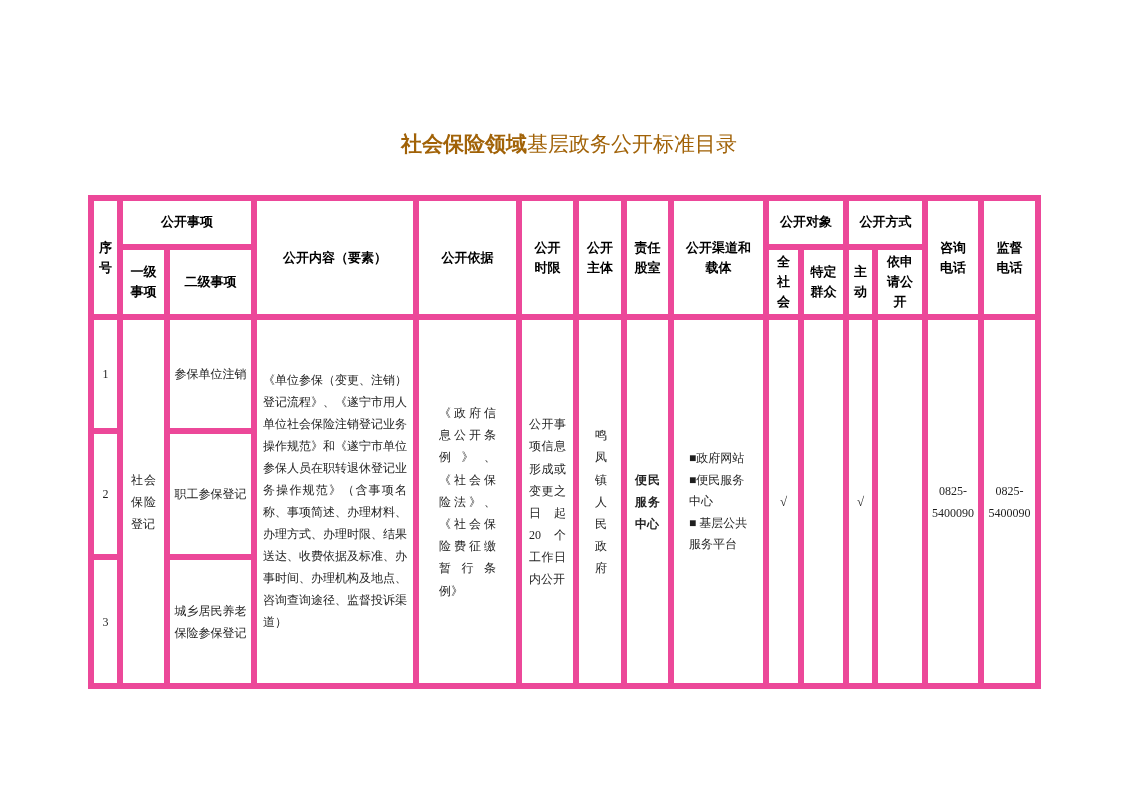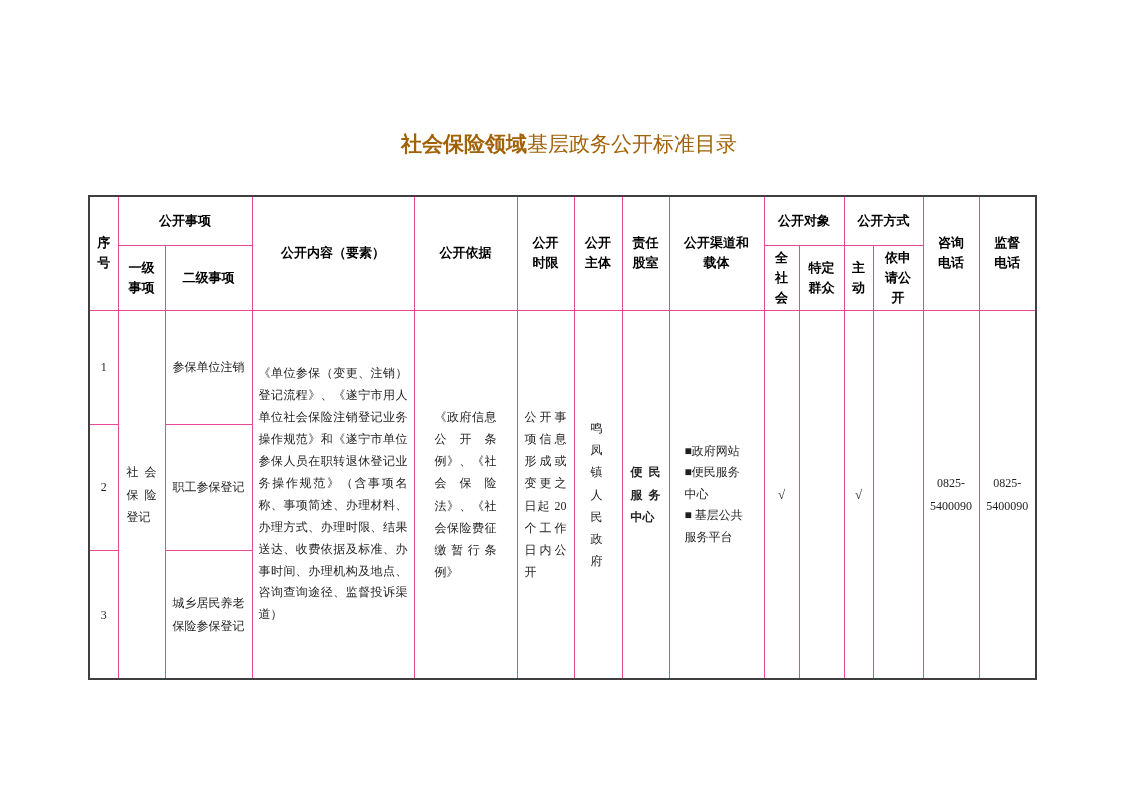--- a/index.html
+++ b/index.html
@@ -27,21 +27,21 @@
 
   table.std-table {
     position:absolute;
     left:88px; top:195px;
     width:947px;
     table-layout:fixed;
     border-collapse:collapse;
     border:2px solid #3f3f3f;
   }
   .std-table th, .std-table td {
-    border:1px solid #ec4899;
+    border:6px solid #ec4899;
     vertical-align:middle;
     overflow:hidden;
   }
   .std-table th {
     font-family:"Liberation Sans", sans-serif;
     font-weight:700;
     font-size:13px;
     line-height:1.55;
     text-align:center;
     white-space:pre-line;

